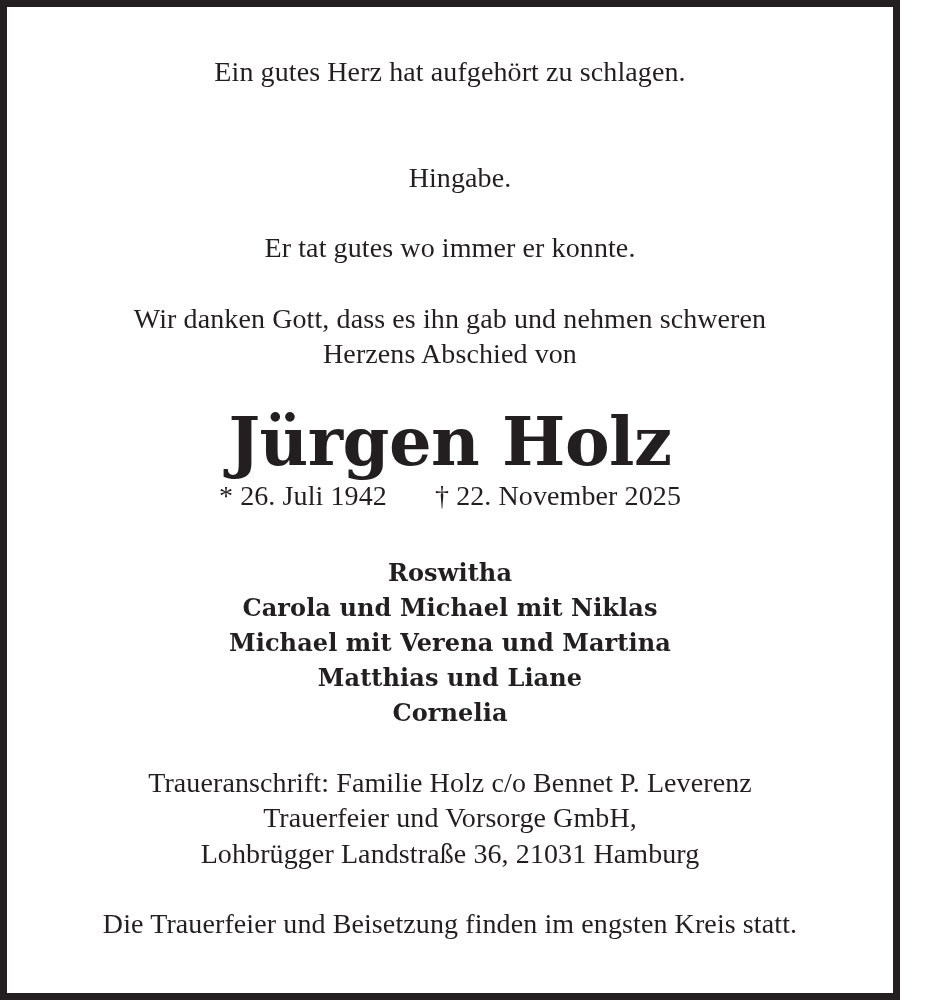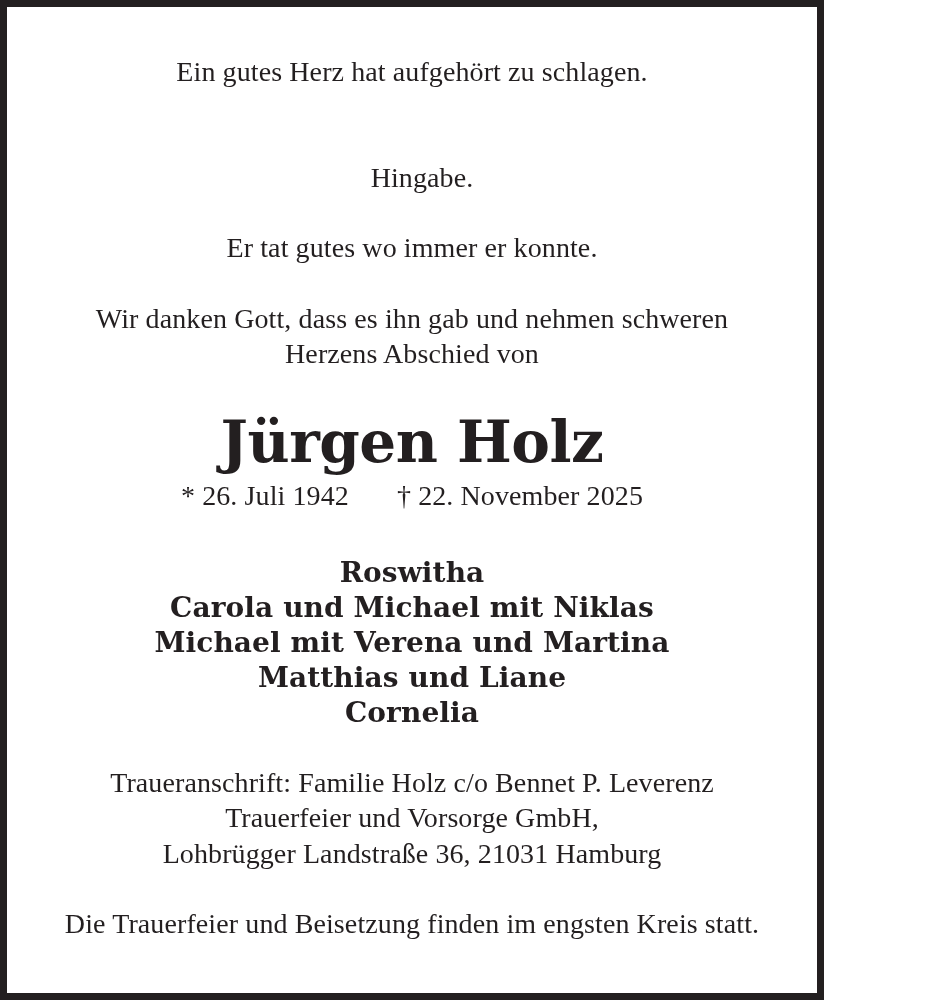--- a/index.html
+++ b/index.html
@@ -8,56 +8,56 @@
       background: #ffffff;
     }
     body {
       width: 928px;
       height: 1000px;
       overflow: hidden;
     }
     .notice {
       position: relative;
       box-sizing: border-box;
-      width: 824px;
+      width: 900px;
       height: 1000px;
       border: 7px solid #231f20;
       background: #ffffff;
       color: #231f20;
       font-family: "Liberation Serif", "DejaVu Serif", serif;
       text-align: center;
     }
     .line {
       position: absolute;
       left: 0;
       right: 0;
       white-space: nowrap;
       font-size: 28px;
       line-height: 36px;
       letter-spacing: 0.1px;
     }
     .name {
       font-family: "DejaVu Serif", "Liberation Serif", serif;
       font-weight: bold;
-      font-size: 58px;
+      font-size: 67px;
       line-height: 64px;
       letter-spacing: -0.5px;
     }
     .dates {
       font-size: 28px;
       line-height: 36px;
     }
     .dates .sep {
       display: inline-block;
       width: 48px;
     }
     .family {
       font-family: "DejaVu Serif", "Liberation Serif", serif;
       font-weight: bold;
-      font-size: 28px;
+      font-size: 24px;
       line-height: 35px;
     }
   </style>
 </head>
 <body>
 
 <div class="notice">
 
   <div class="line" style="top:47px;">Ein gutes Herz hat aufgehört zu schlagen.</div>
 

